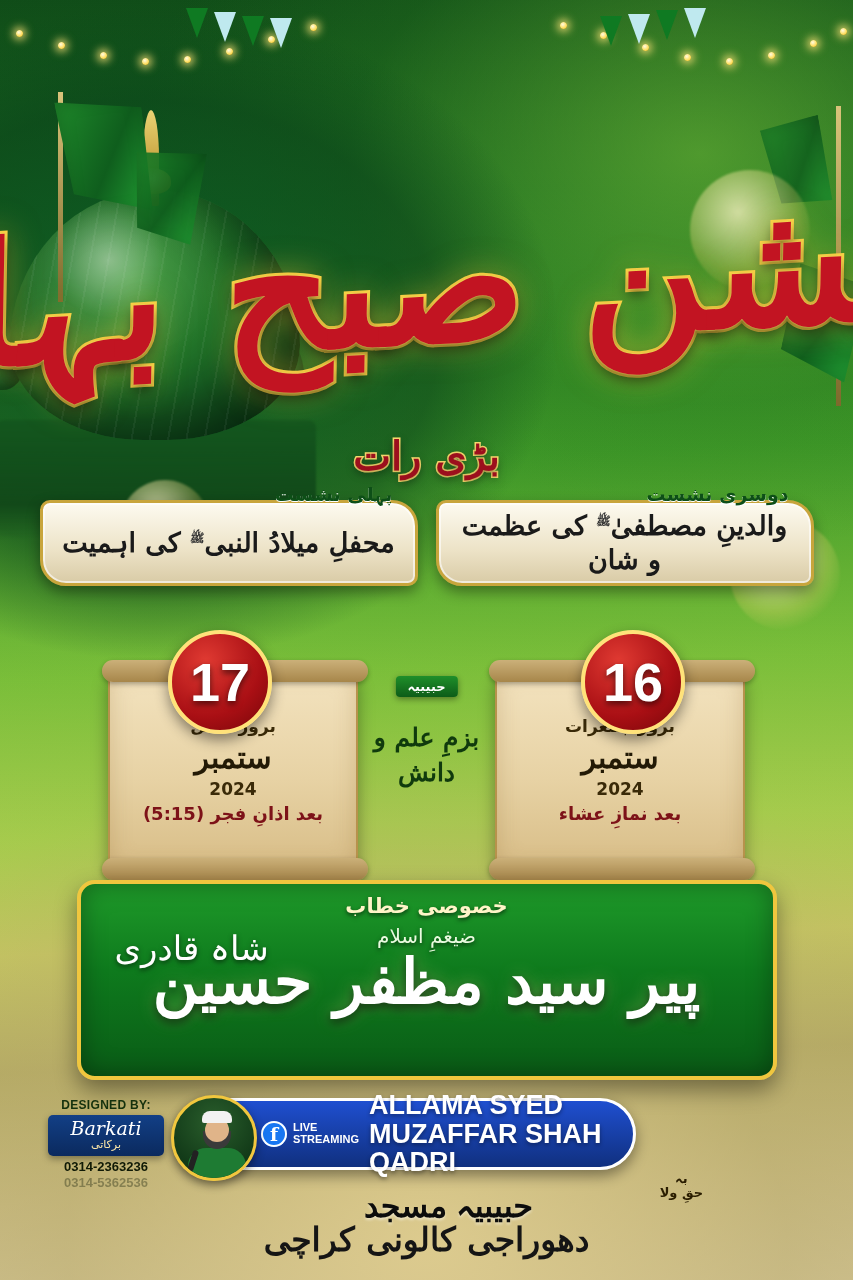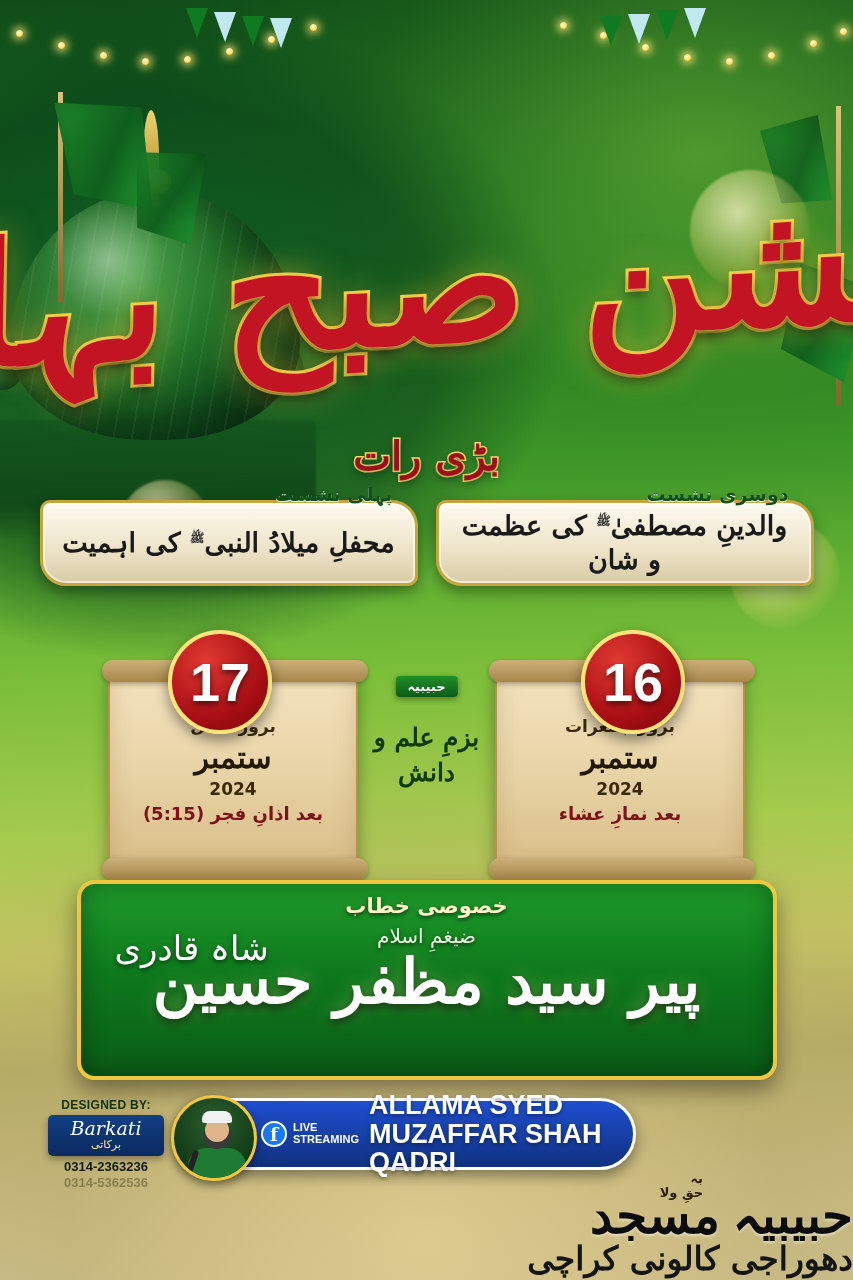--- a/index.html
+++ b/index.html
@@ -334,30 +334,30 @@
     font-family:"Liberation Sans", sans-serif; font-size:11px; font-weight:700; color:#fff; line-height:1.05;
   }
   .live-name{
     font-family:"Liberation Sans", sans-serif;
     font-size: 27px; font-weight:700; color:#fff; line-height:1.06;
     text-shadow:0 2px 4px rgba(0,0,0,.4);
   }
 
   
   .venue{
-    position:absolute; left:0; top: 1190px; width:853px; text-align:right; direction:rtl;
+    position:absolute; left:0; top: 1190px; width:853px; text-align:center; direction:rtl;
   }
   .venue .vlogo{
     position:absolute; right: 150px; top:-18px;
     font-family:"DejaVu Sans", sans-serif; font-size:13px; color:#2a1d00; font-weight:700;
     line-height:1.05;
   }
   .venue .vname{
-    font-family:Liberation Serif, serif;
-    font-size: 50px; font-weight:700; color:#0c0c0c;
+    font-family:Liberation Sans, sans-serif;
+    font-size: 32px; font-weight:700; color:#0c0c0c;
     text-shadow: 0 2px 3px rgba(255,255,255,.45);
     line-height:1.05;
     padding-left:44px;
   }
   .venue .vsub{
     margin-top:-4px;
     font-family:"DejaVu Serif", serif;
     font-size: 33px; font-weight:700; color:#151515;
   }
   .bokeh{

